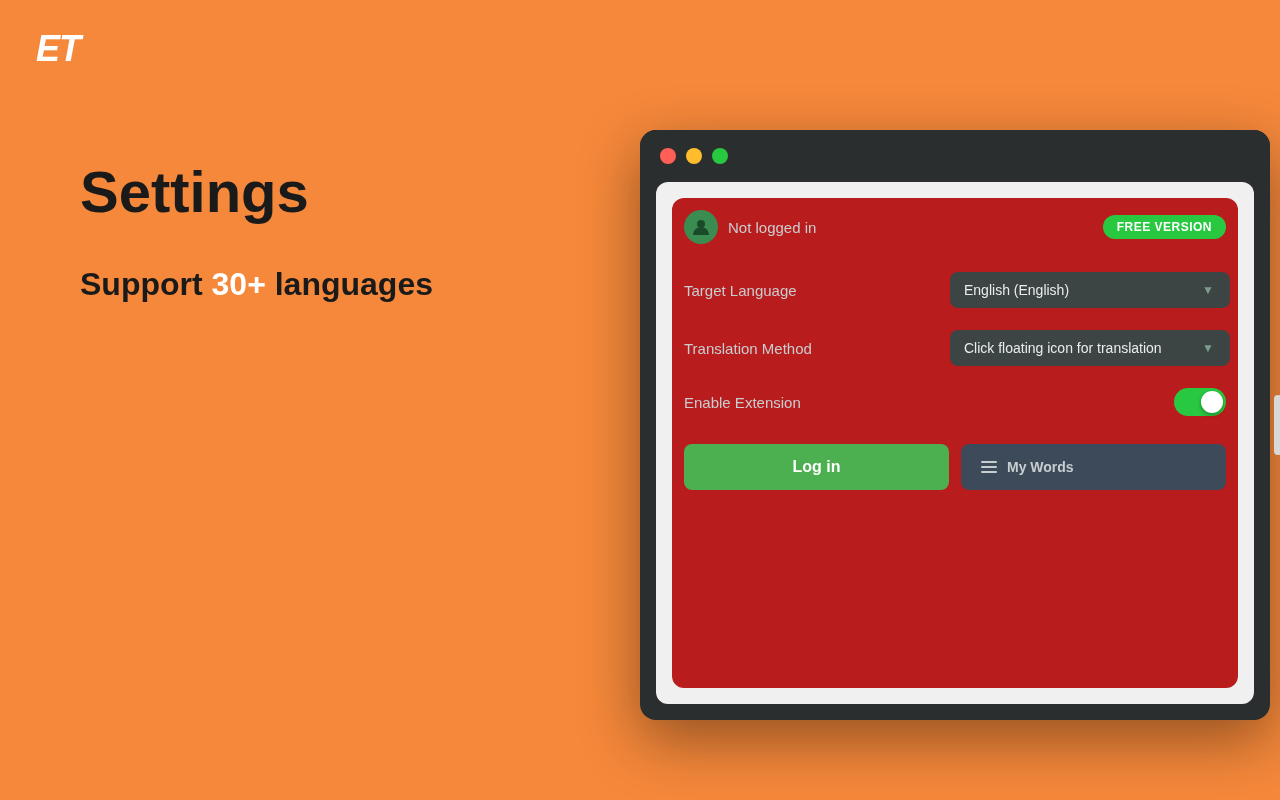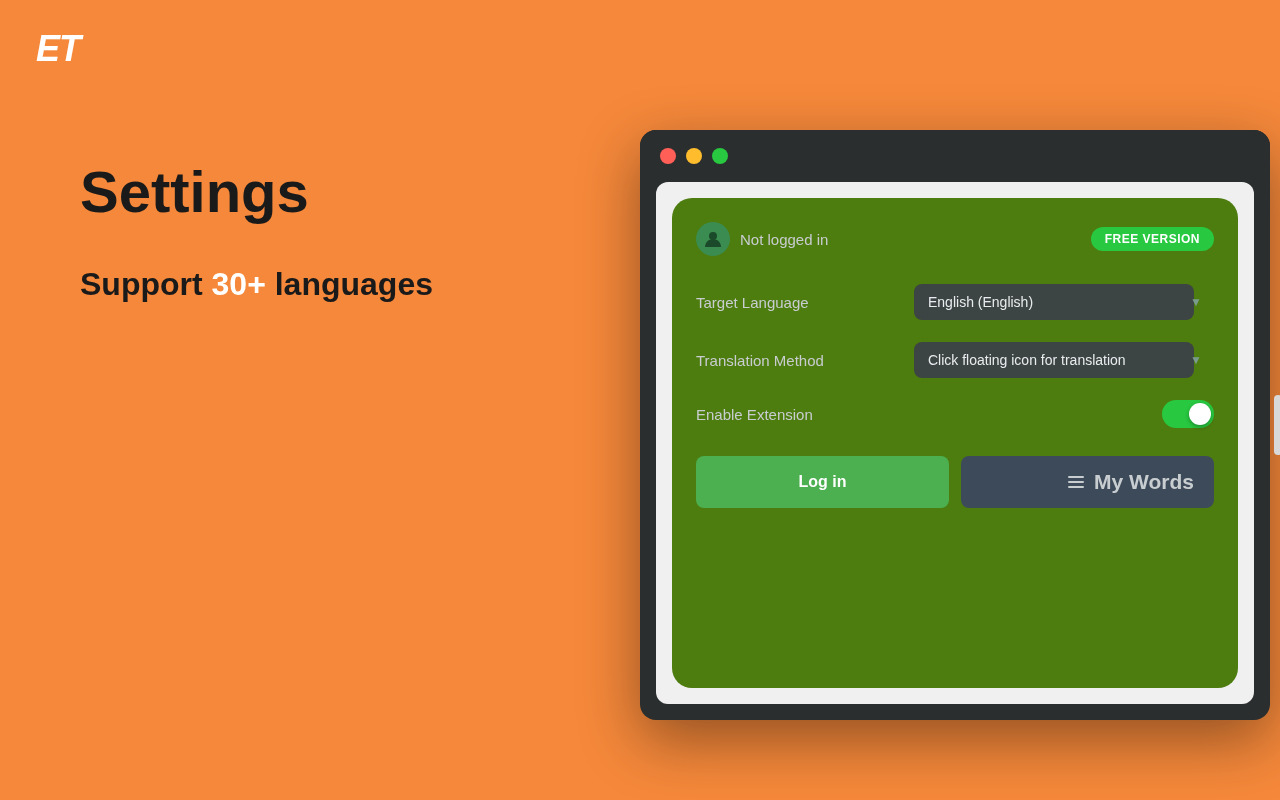--- a/index.html
+++ b/index.html
@@ -100,24 +100,24 @@
     .browser-content {
       background: #f0f0f0;
       margin: 0 16px 16px 16px;
       border-radius: 12px;
       height: calc(100% - 52px - 16px);
       overflow: hidden;
     }
 
     
     .settings-panel {
-      background: #4d7c0f;
-      border-radius: 20px;
+      background: #b91c1c;
+      border-radius: 12px;
       margin: 16px;
-      padding: 24px;
+      padding: 12px;
       height: calc(100% - 32px);
     }
 
     
     .panel-header {
       display: flex;
       align-items: center;
       justify-content: space-between;
       margin-bottom: 28px;
     }
@@ -196,20 +196,21 @@
       right: 12px;
       top: 50%;
       transform: translateY(-50%);
       color: #7a9c8c;
       font-size: 12px;
       pointer-events: none;
     }
 
     .select-dropdown.wide {
       width: 280px;
+      margin-left: 24px;
     }
 
     
     .toggle-switch {
       width: 52px;
       height: 28px;
       background: #28C840;
       border-radius: 14px;
       position: relative;
       cursor: pointer;
@@ -246,26 +247,26 @@
       text-align: center;
     }
 
     .btn-my-words {
       flex: 1;
       background: #3d4a5a;
       color: #c8cdd0;
       border: none;
       border-radius: 8px;
       padding: 14px 20px;
-      font-size: 21px;
+      font-size: 14px;
       font-weight: 600;
       cursor: pointer;
       display: flex;
       align-items: center;
-      justify-content: flex-end;
+      justify-content: flex-start;
       gap: 10px;
     }
 
     .hamburger-icon {
       display: flex;
       flex-direction: column;
       gap: 3px;
     }
 
     .hamburger-icon span {

